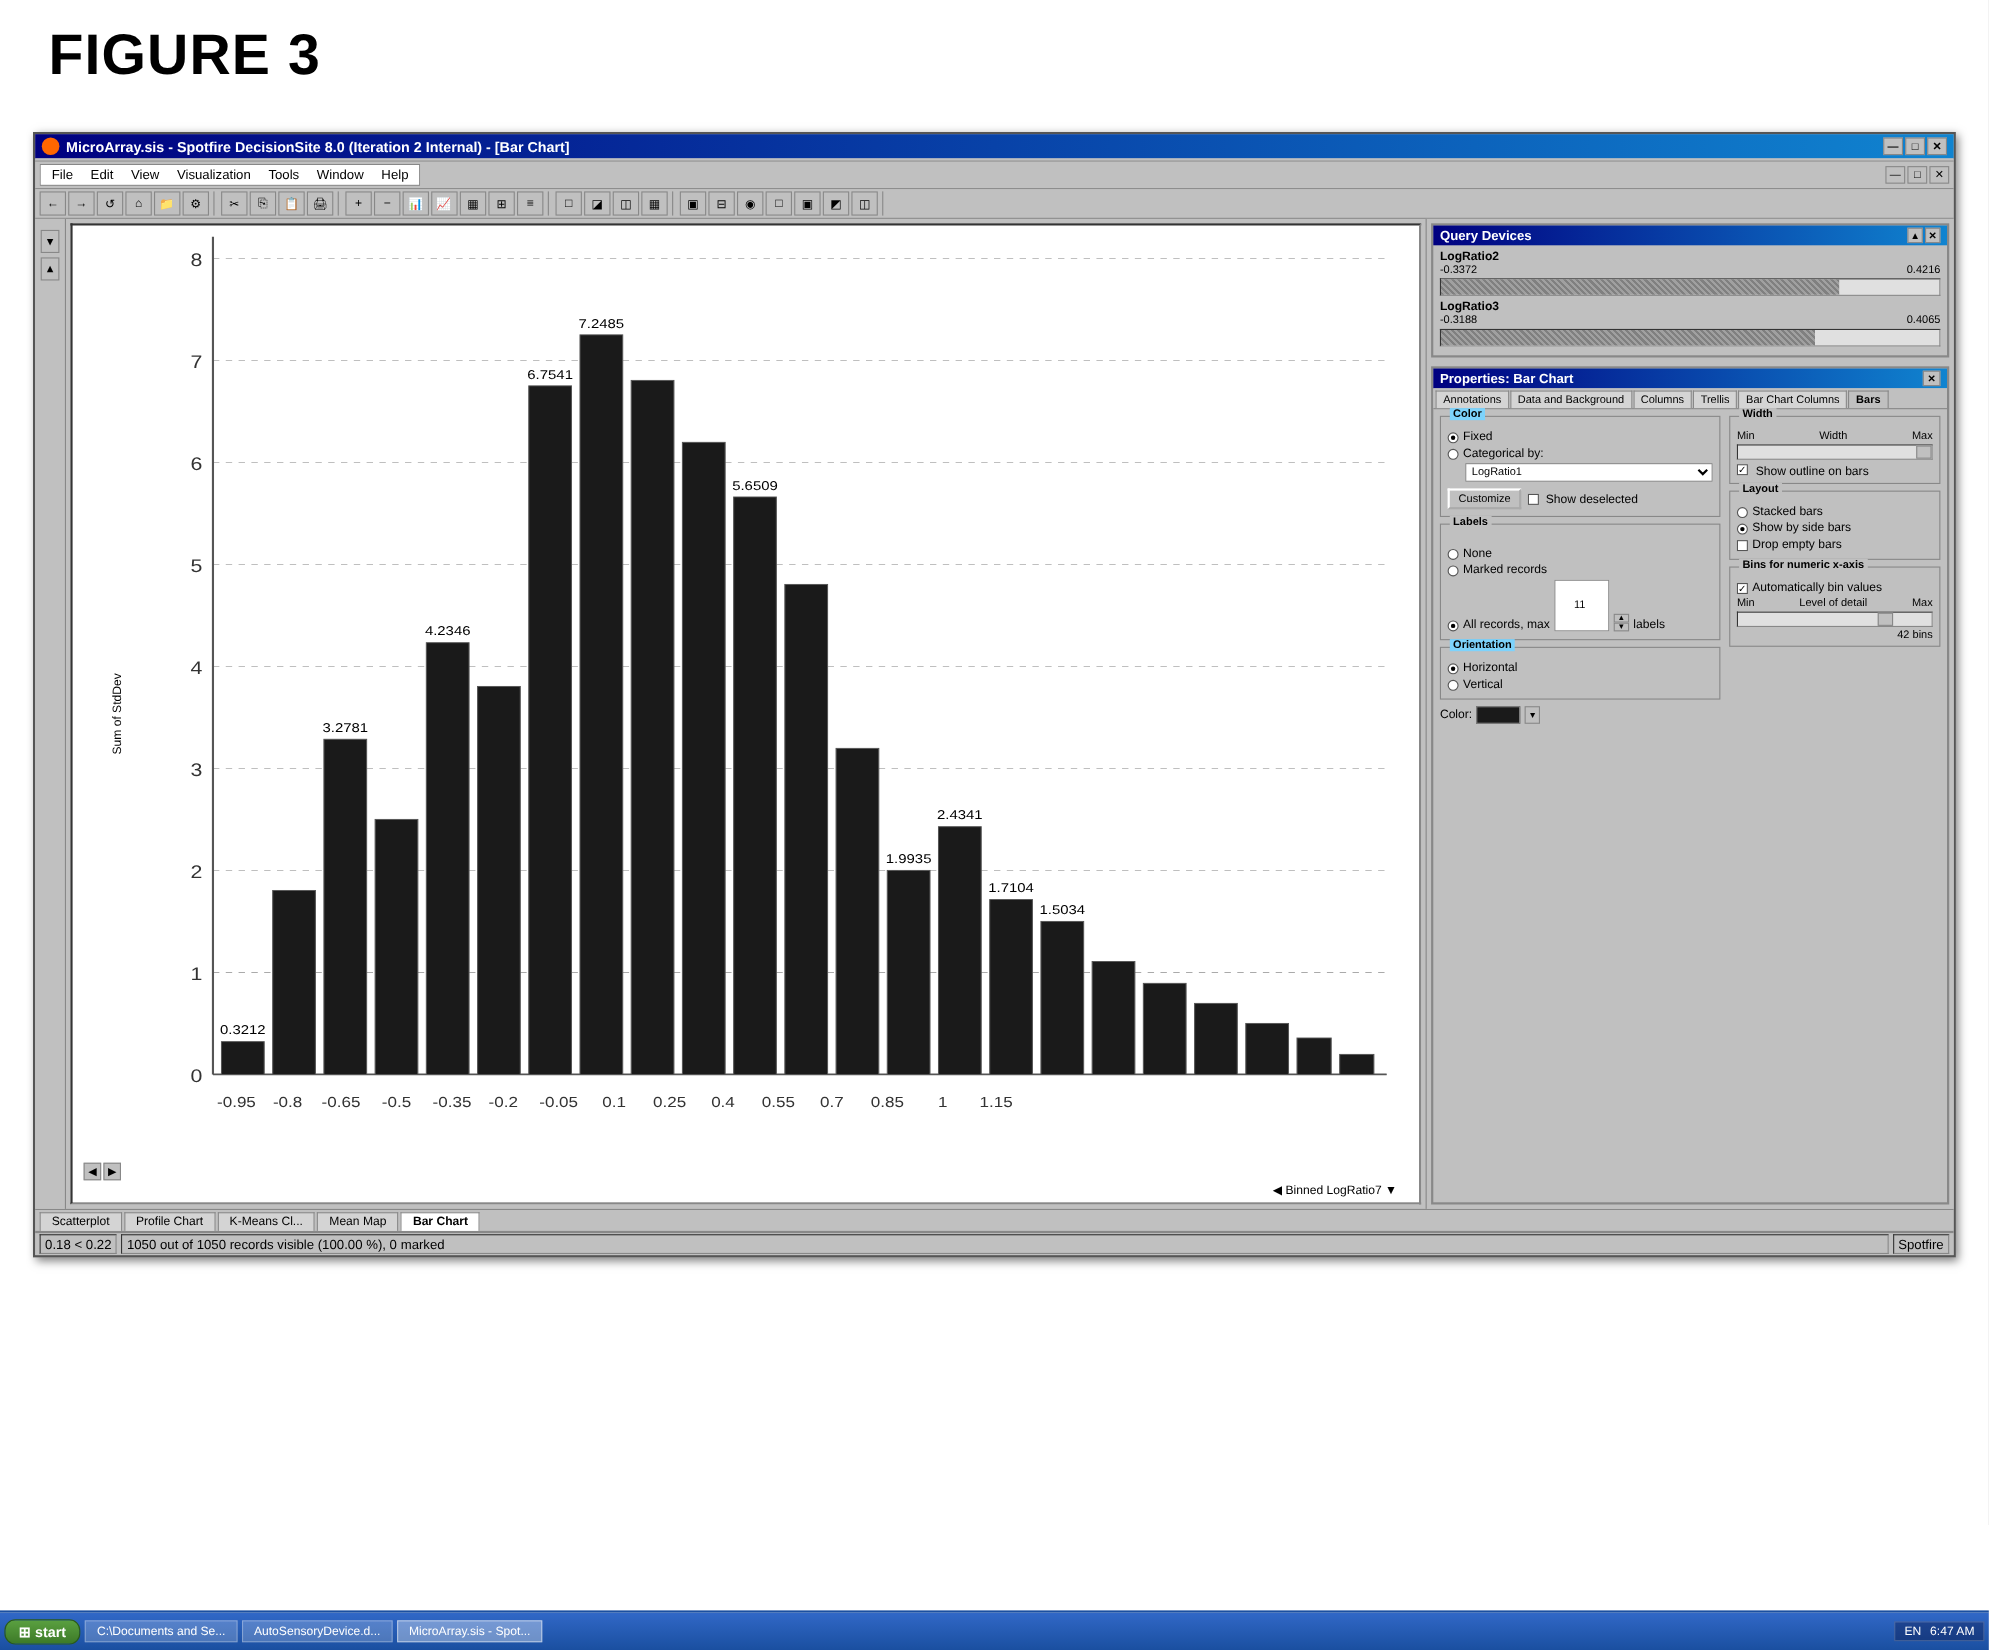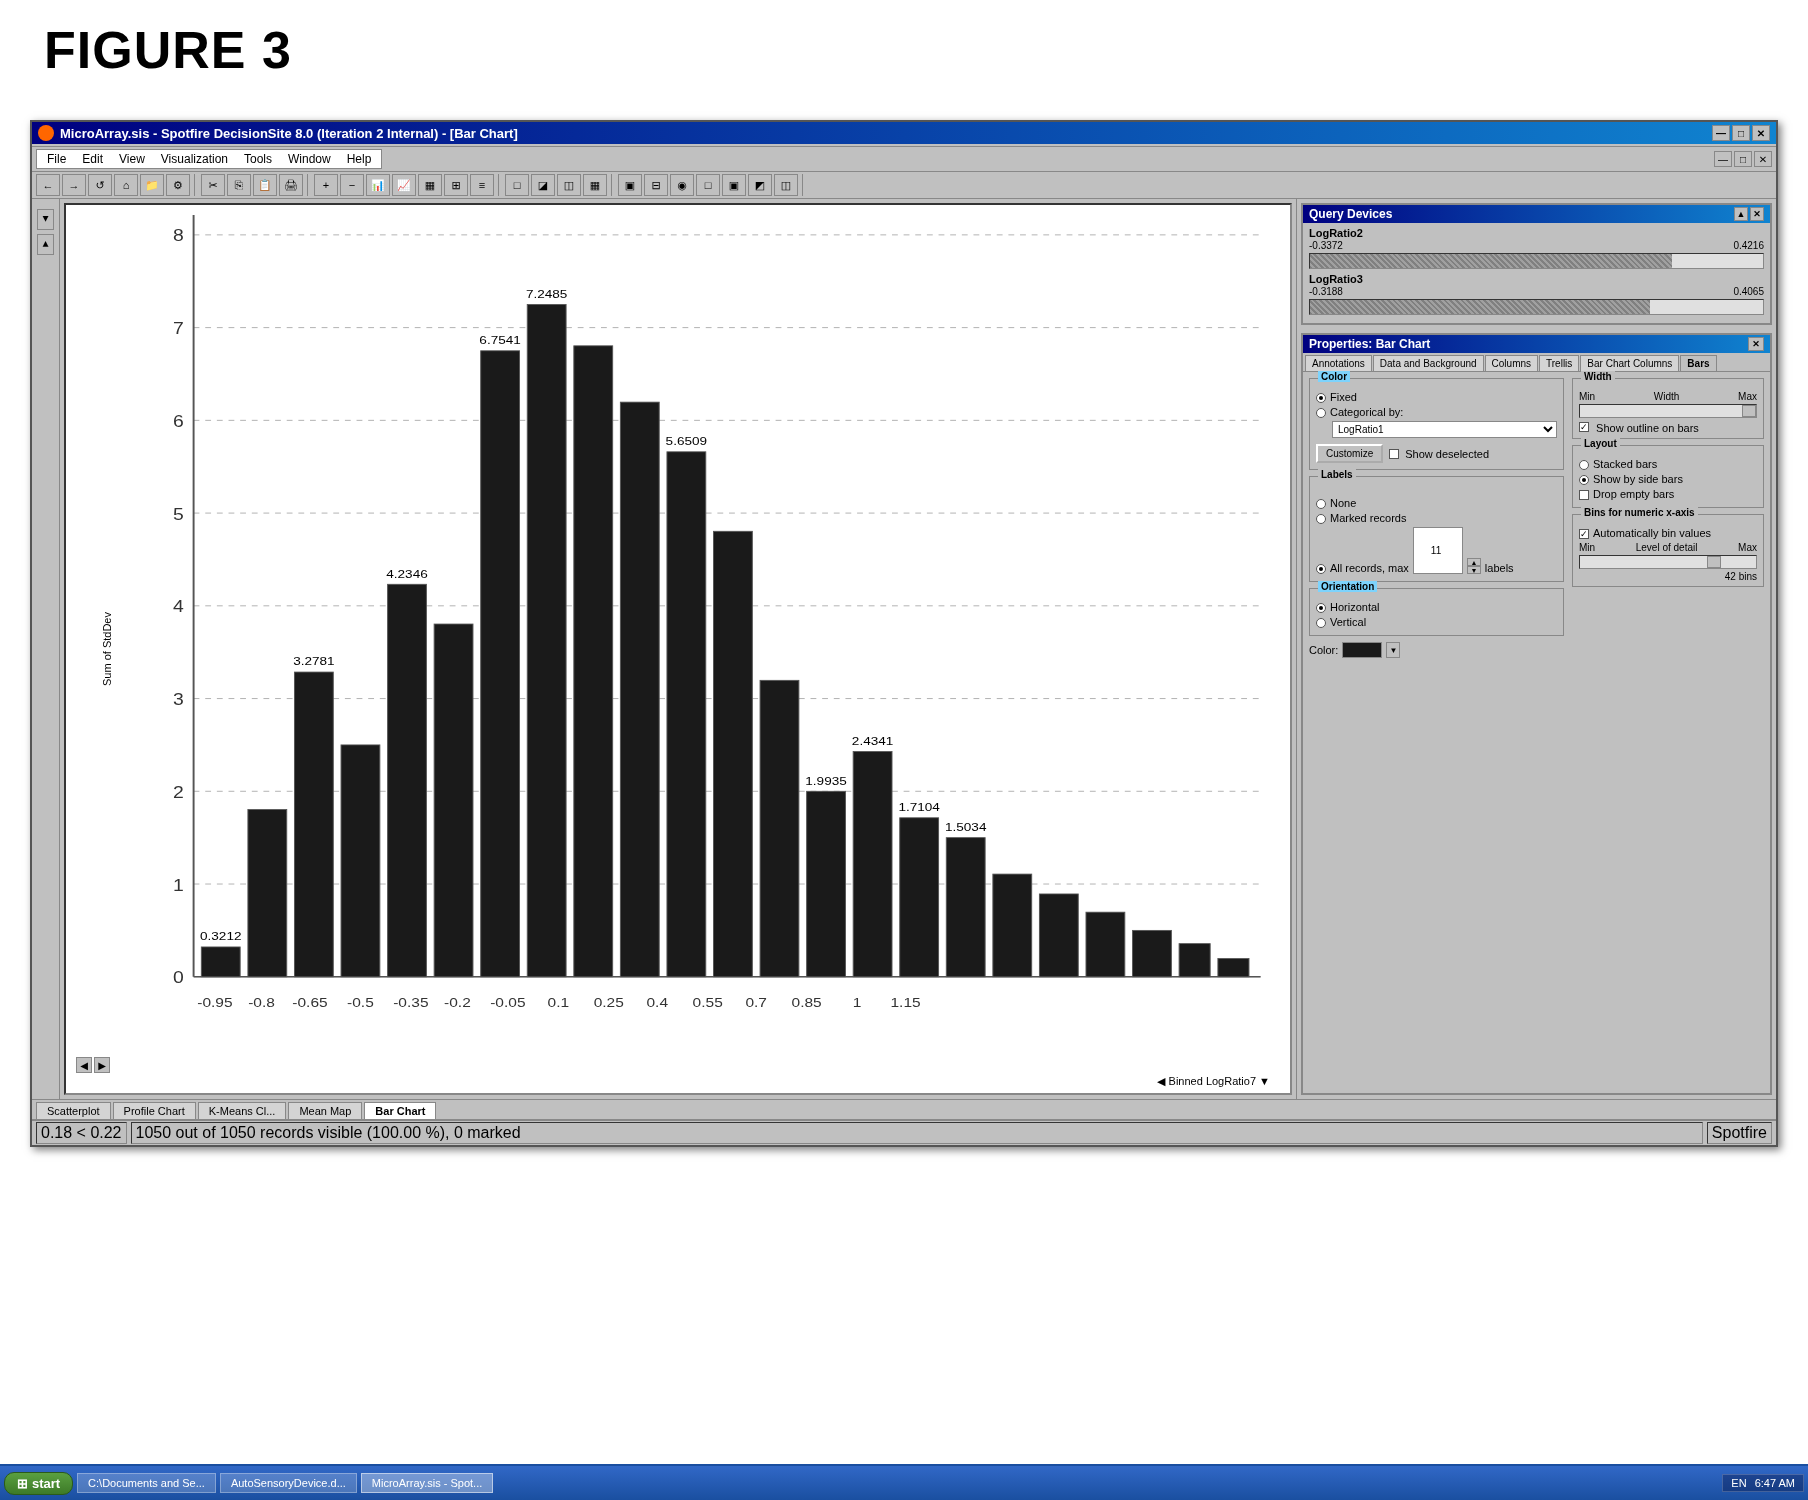--- a/index.html
+++ b/index.html
@@ -531,21 +531,21 @@
       border-top: 2px solid #888;
       display: flex;
       align-items: center;
       padding: 1px 4px;
       font-size: 10px;
       justify-content: space-between;
     }
     .status-item {
       border: 1px inset #888;
       padding: 1px 4px;
-      font-size: 16px;
+      font-size: 12px;
       background: #c0c0c0;
     }
 
     
     .taskbar {
       position: fixed;
       bottom: 0;
       left: 0;
       right: 0;
       height: 36px;

